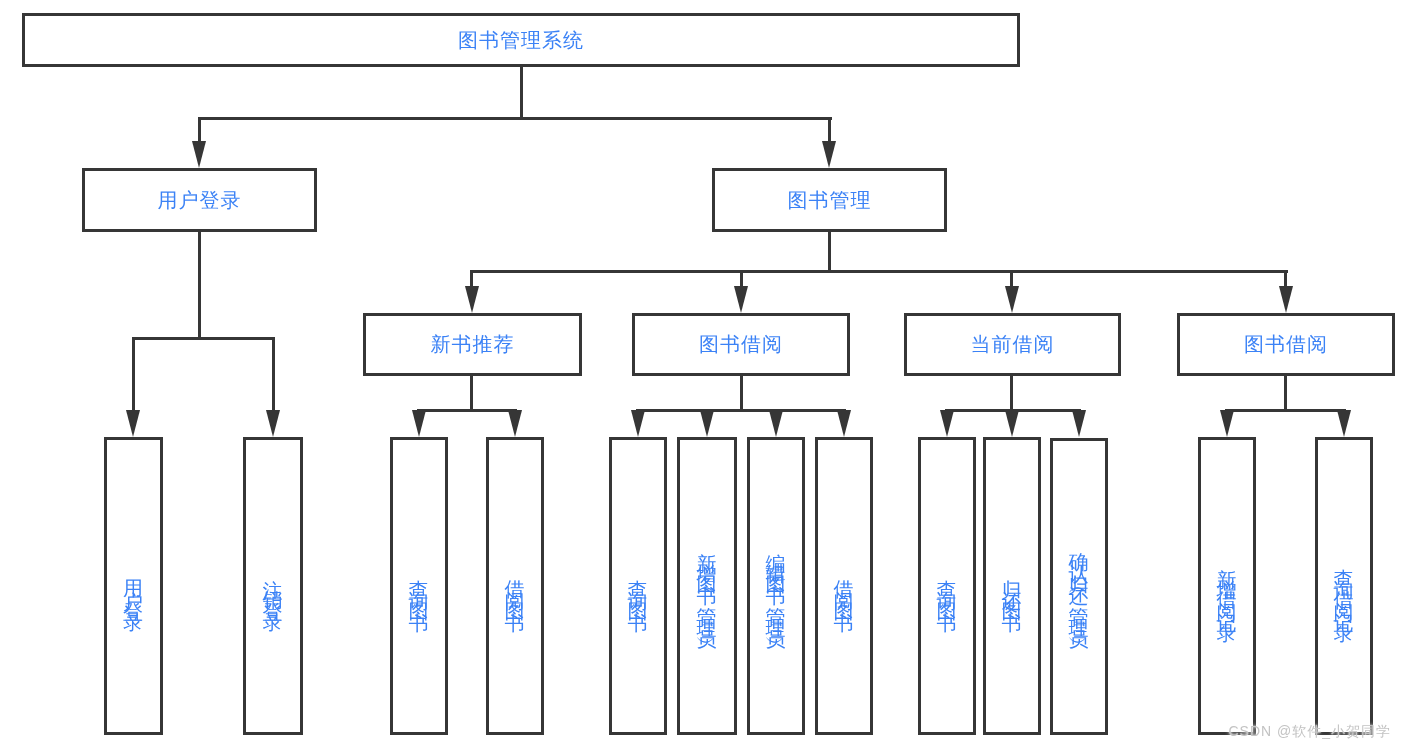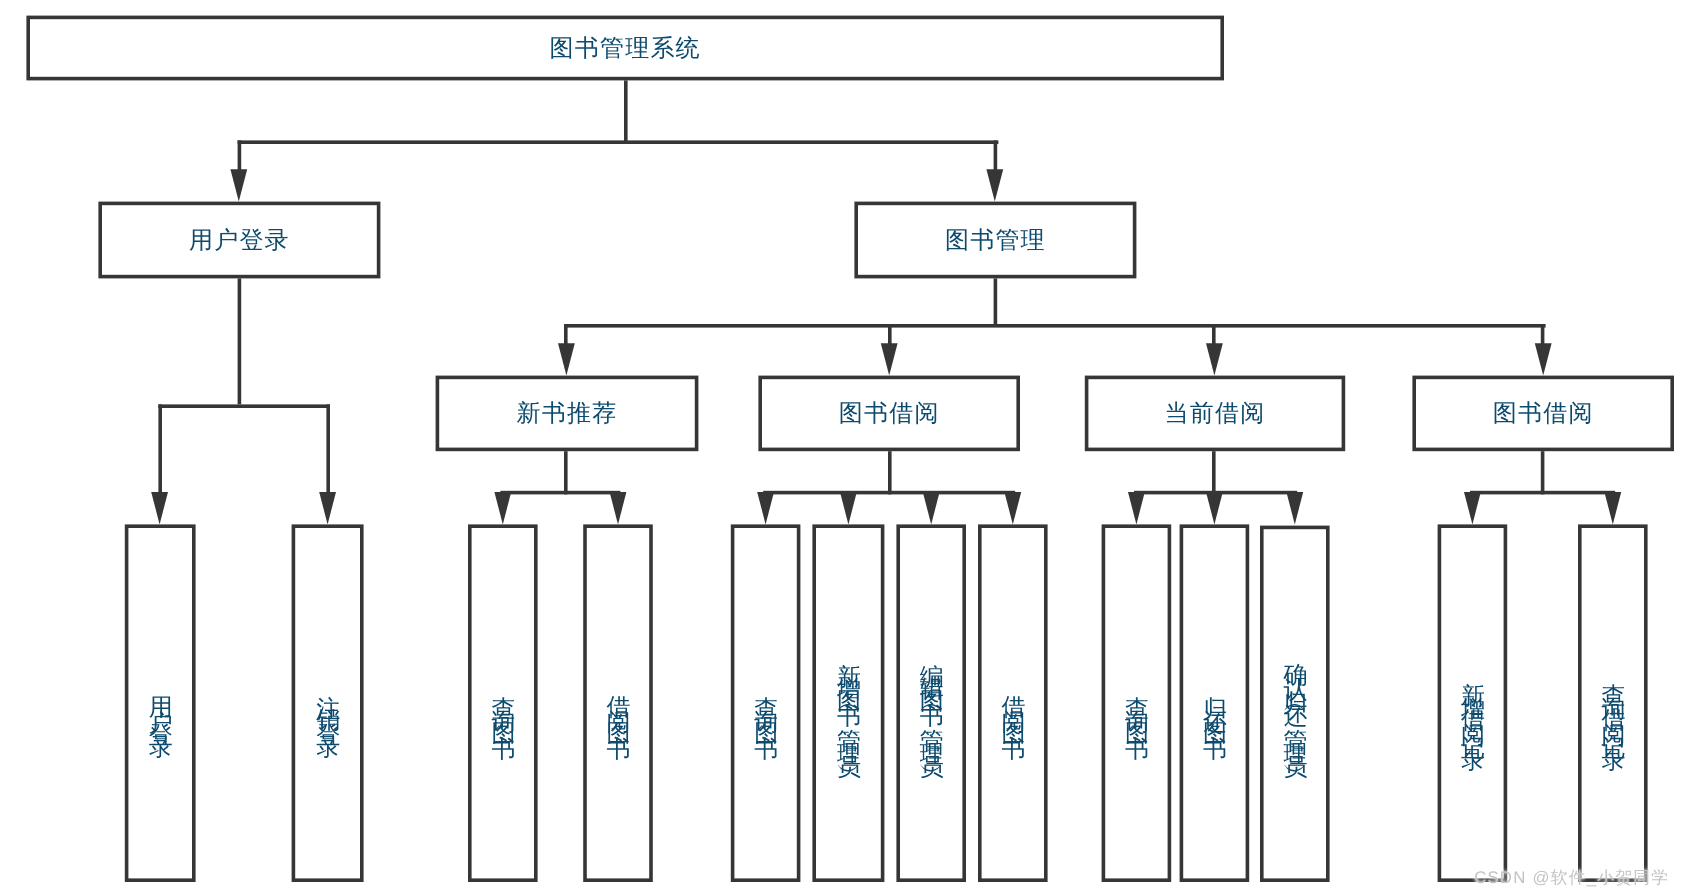--- a/index.html
+++ b/index.html
@@ -3,21 +3,21 @@
 <meta charset="utf-8">
 <style>
   html,body{margin:0;padding:0;background:#ffffff;}
   .canvas{
     position:relative;width:1405px;height:747px;background:#ffffff;overflow:hidden;
     font-family:"Liberation Sans","DejaVu Sans",sans-serif;
   }
   .box{
     position:absolute;background:#ffffff;border:3px solid #363636;box-sizing:border-box;
     display:flex;align-items:center;justify-content:center;
-    font-size:20px;color:#0c4a6e;letter-spacing:1px;white-space:nowrap;
+    font-size:20px;color:#3b82f6;letter-spacing:1px;white-space:nowrap;
   }
   .leaf{
     writing-mode:vertical-lr;text-orientation:mixed;
     letter-spacing:11px;line-height:1;font-size:20px;
   }
   .v,.h{position:absolute;background:#363636;}
   .v{width:3px;}
   .h{height:3px;}
   .ah{
     position:absolute;width:0;height:0;

